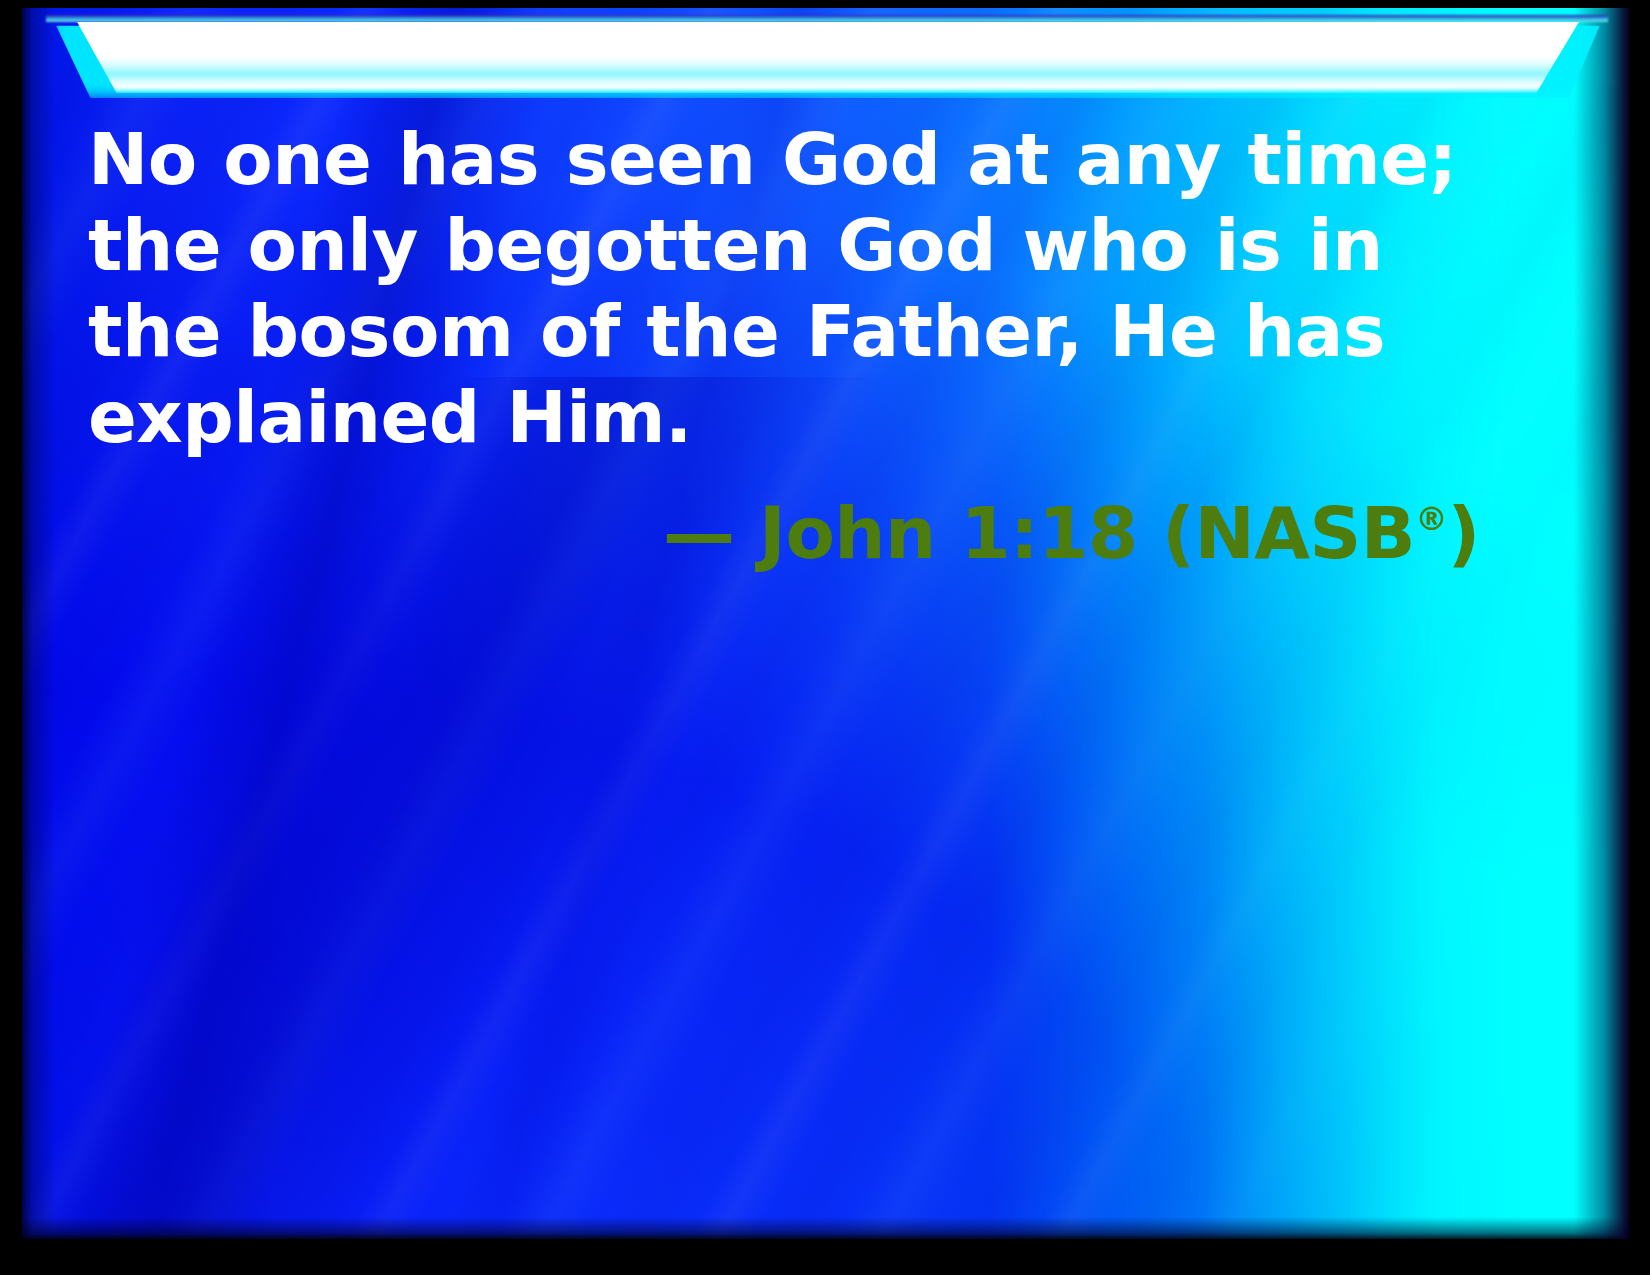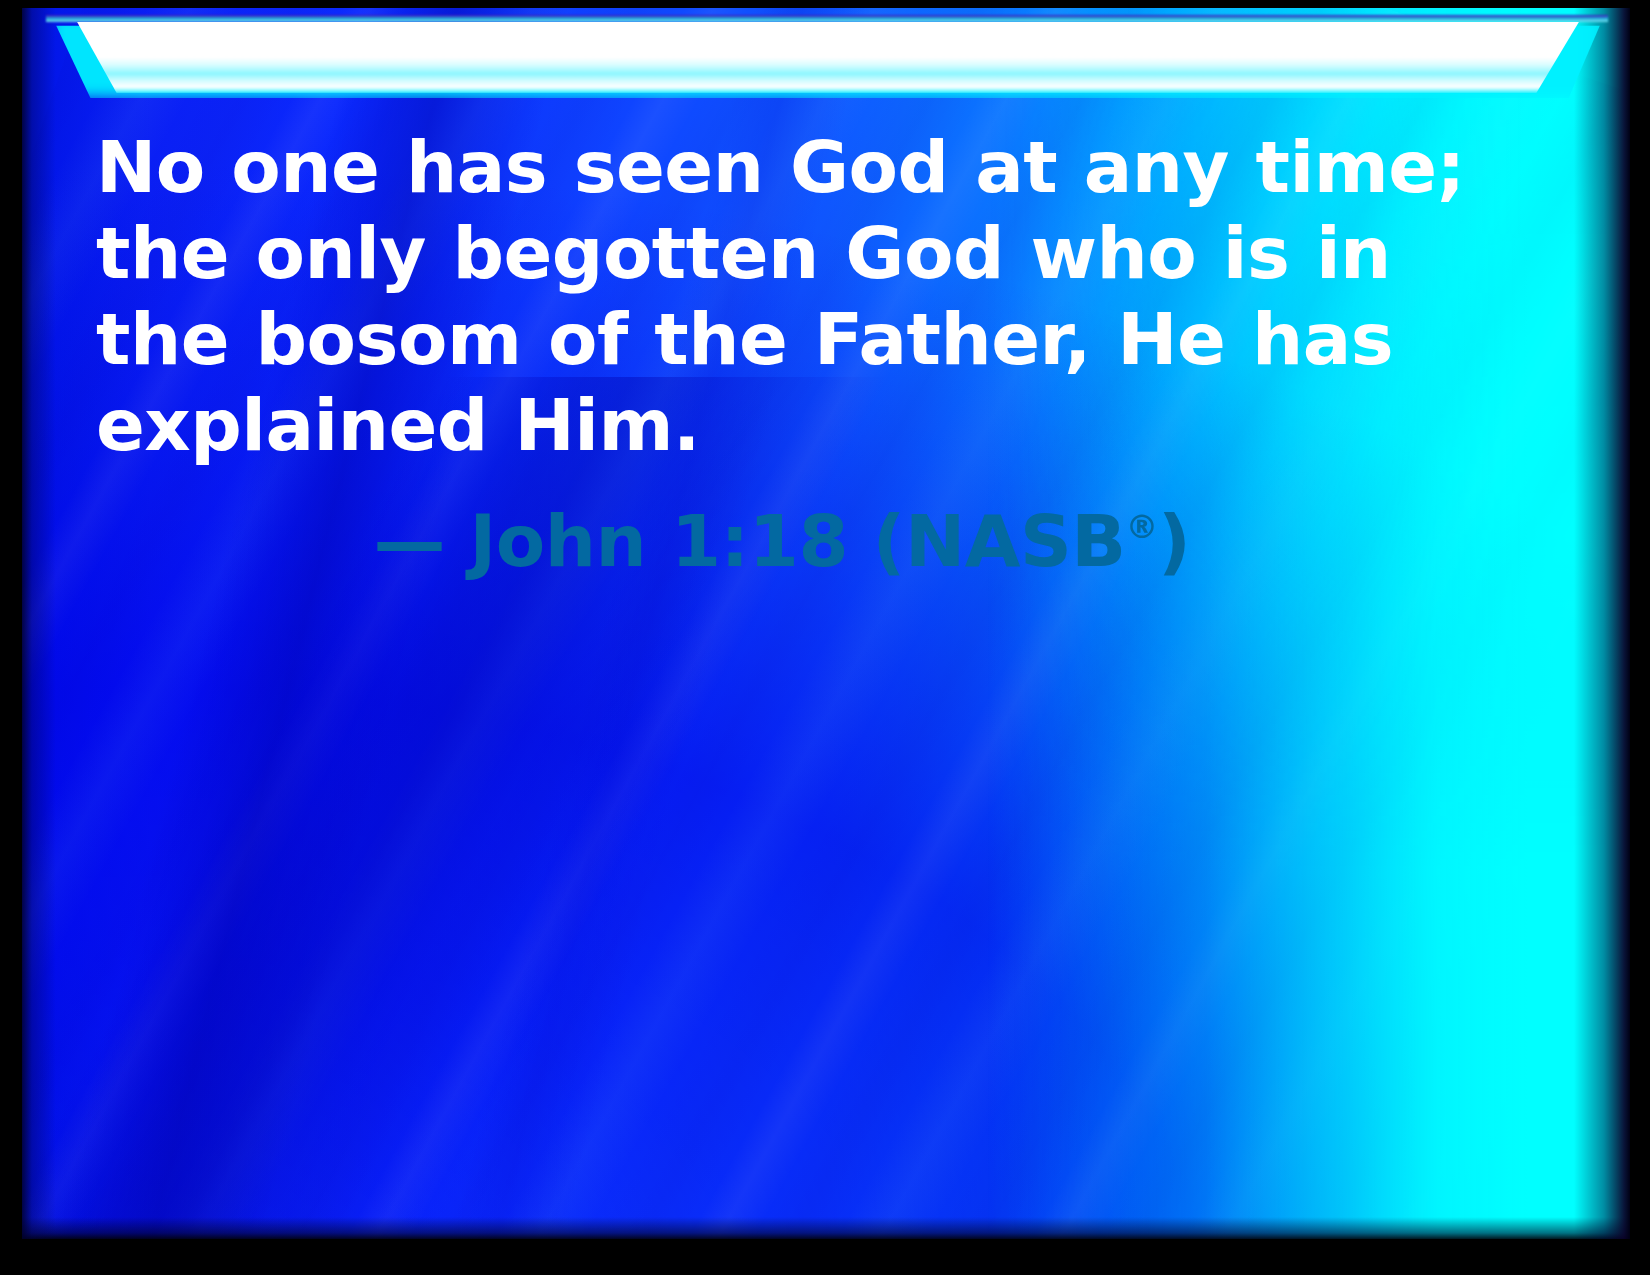--- a/index.html
+++ b/index.html
@@ -229,39 +229,39 @@
   
 
   .verse-block {
     position: absolute;
     left: 84px;
     top: 112px;
     width: 1420px;
   }
 
   .verse-text {
-    margin: 12px;
+    margin: 4px;
     color: #ffffff;
     font-size: 72px;
     font-weight: bold;
     line-height: 86px;
     letter-spacing: -0.5px;
     word-spacing: 2px;
     text-align: left;
     white-space: pre-wrap;
   }
 
   .attribution {
     margin: 16px 0 0 0;
-    color: #0369a1;
+    color: #4d7c0f;
     font-size: 72px;
     font-weight: bold;
     line-height: 86px;
     letter-spacing: -0.5px;
-    text-align: center;
+    text-align: right;
     padding-right: 24px;
     white-space: nowrap;
   }
 
   .attribution .reg {
     font-size: 0.45em;
     vertical-align: 0.85em;
     letter-spacing: 0;
   }
 </style>

